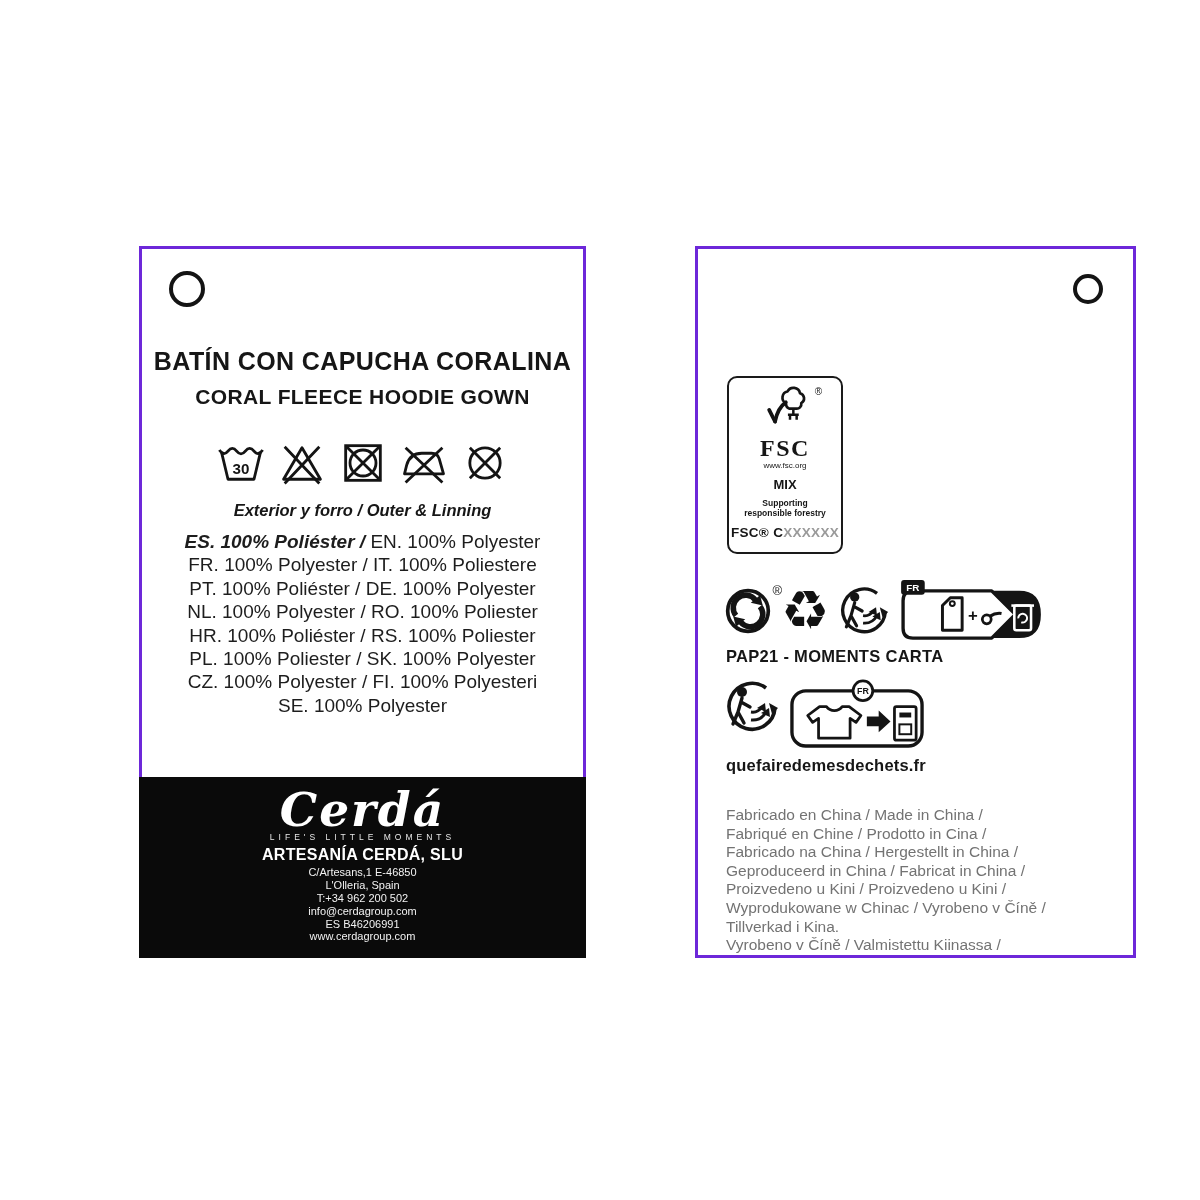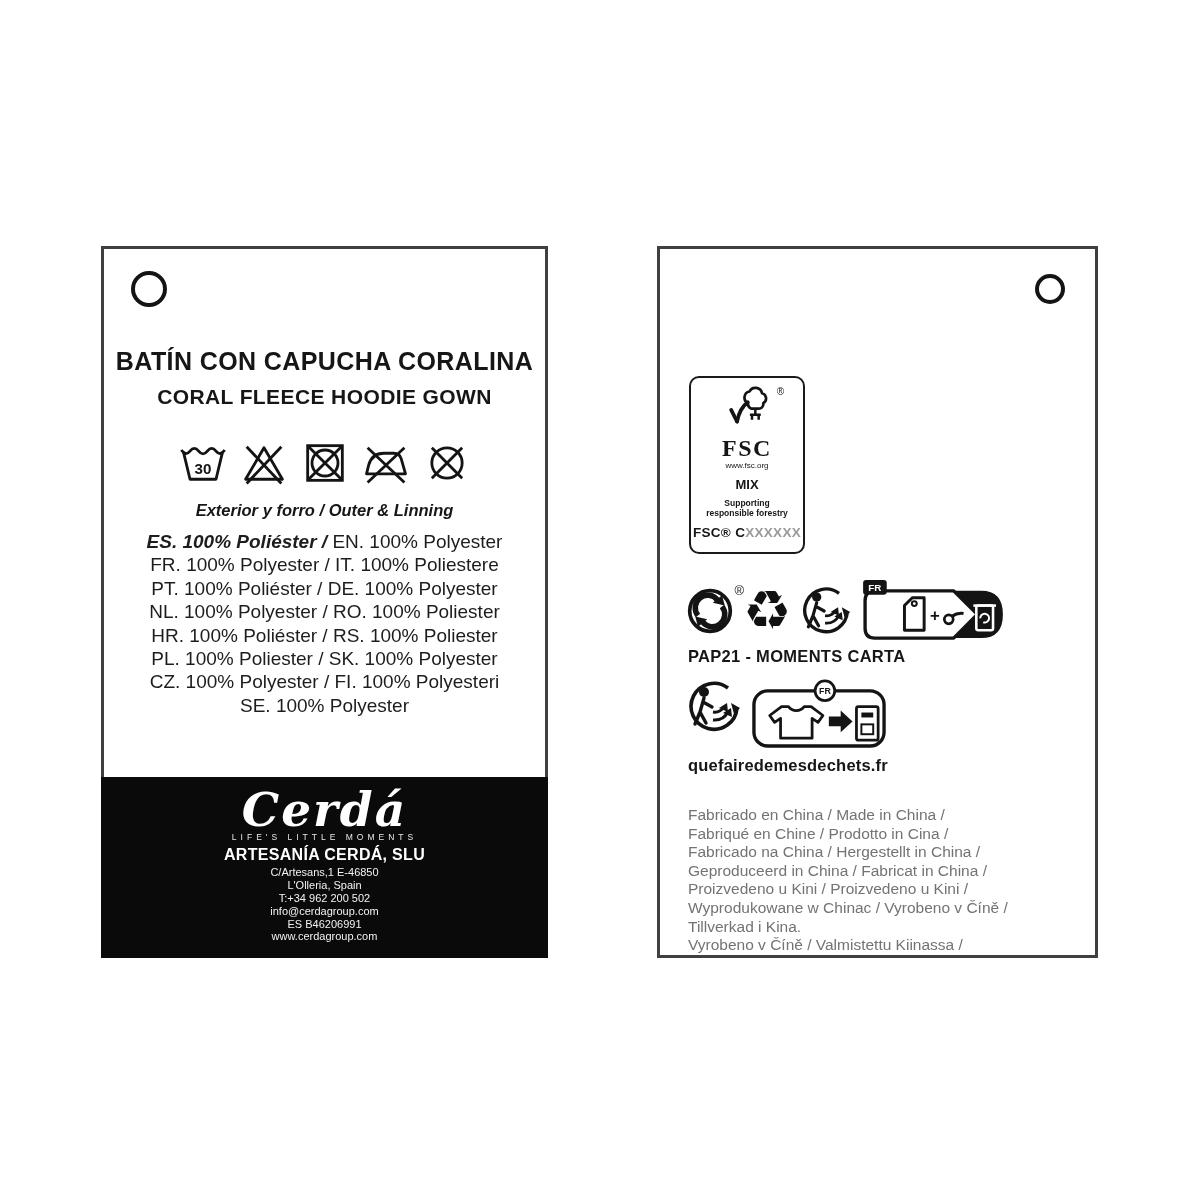--- a/index.html
+++ b/index.html
@@ -1,17 +1,17 @@
 <!DOCTYPE html>
 <html><head>
 <meta charset="utf-8">
 <style>
   html,body{margin:0;padding:0;background:#ffffff;}
   body{width:1200px;height:1200px;position:relative;font-family:"Liberation Sans",sans-serif;color:#161616;}
-  .tag{position:absolute;background:#ffffff;border:3px solid #404040;box-sizing:border-box;}
+  .tag{position:absolute;background:#ffffff;border:3px solid #6d28d9;box-sizing:border-box;margin-left:38px;}
   #left-tag{left:101px;top:246px;width:447px;height:712px;}
   #right-tag{left:657px;top:246px;width:441px;height:712px;}
   .hole{position:absolute;border:4px solid #141414;border-radius:50%;background:#fff;}
   #left-hole{left:27px;top:22px;width:28px;height:28px;}
   #right-hole{right:30px;top:25px;width:22px;height:22px;}
 
   
   .lt-title{position:absolute;top:98px;left:0;right:0;text-align:center;font-weight:bold;font-size:25px;letter-spacing:0.4px;}
   .lt-subtitle{position:absolute;top:136px;left:0;right:0;text-align:center;font-weight:bold;font-size:21px;letter-spacing:0.4px;}
   .care-row{position:absolute;top:188px;left:0;right:0;display:flex;justify-content:center;align-items:flex-start;gap:9px;}

